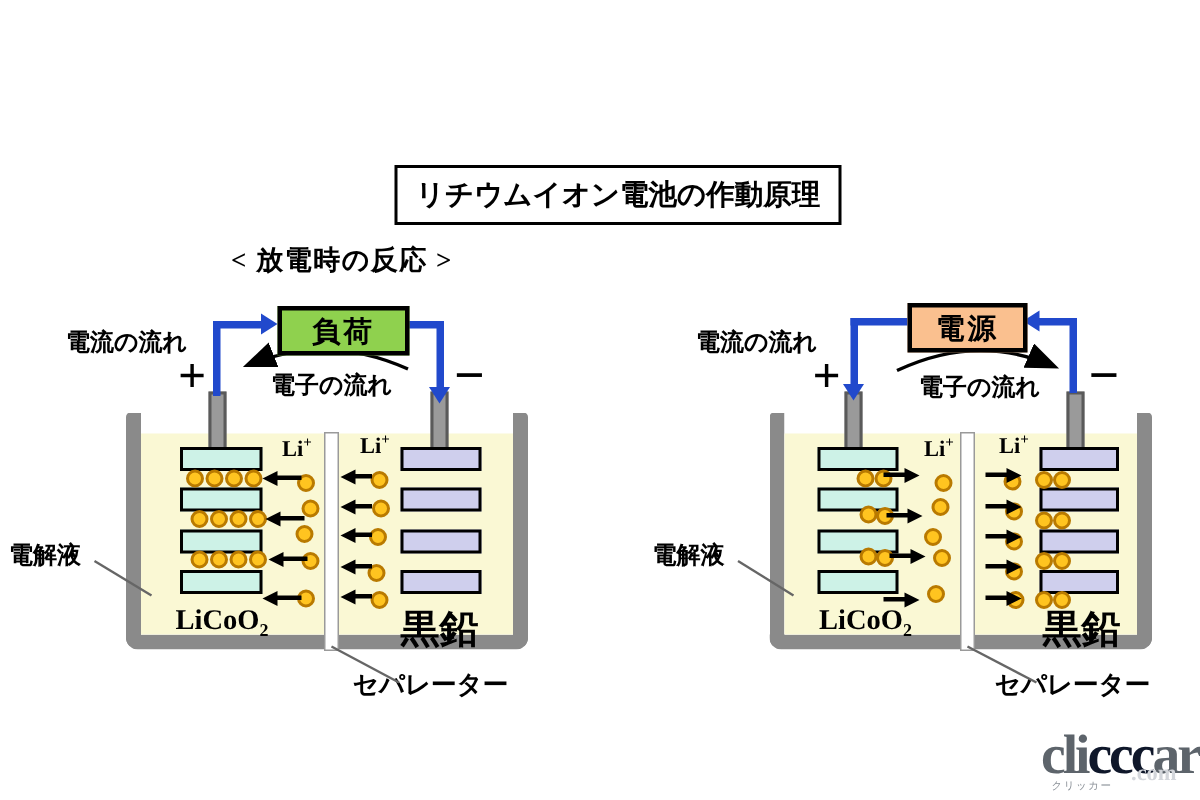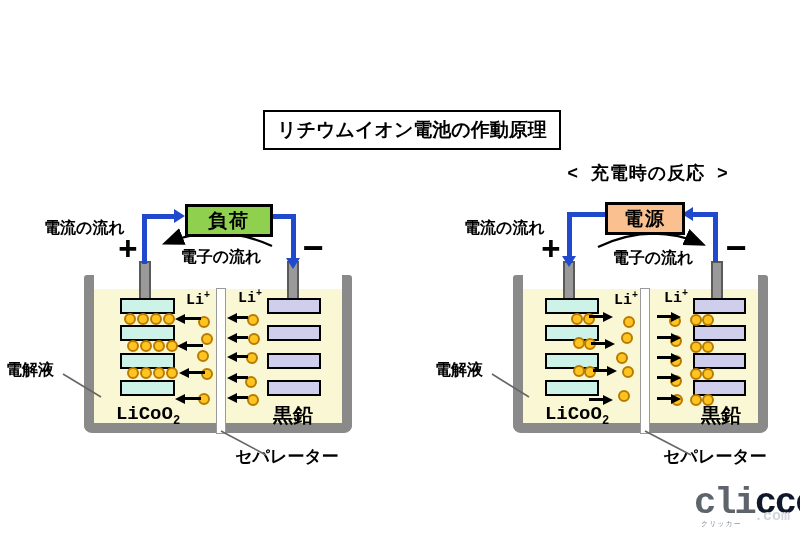--- a/index.html
+++ b/index.html
@@ -1,17 +1,17 @@
 <!DOCTYPE html>
 <html><head>
 <meta charset="utf-8">
 <style>
   html,body{margin:0;padding:0;}
   .scene{position:relative;width:800px;height:533px;background:#ffffff;overflow:hidden;
-         font-family:Liberation Mono, monospace;color:#000;}
+         font-family:Liberation Serif, serif;color:#000;}
   .abs{position:absolute;}
   .title-box{left:263px;top:110px;width:294px;height:36px;border:2px solid #000;
              display:flex;align-items:center;justify-content:center;
              font-size:19px;font-weight:bold;z-index:5;background:#fff;}
   .hdr{width:240px;text-align:center;font-size:18px;font-weight:bold;top:161px;z-index:5;letter-spacing:1px;}
   .hdr.d{left:108px;} .hdr.c{left:528px;}
   .cur{font-size:16px;font-weight:bold;top:218px;z-index:5;}
   .cur.d{left:44px;} .cur.c{left:464px;}
   .sign{width:36px;height:36px;display:flex;align-items:center;justify-content:center;
         font-weight:bold;z-index:6;}
@@ -39,21 +39,21 @@
   .rod.c1{left:563px;top:261px;} .rod.c2{left:711px;top:261px;}
   .sep{width:10px;background:#ffffff;border:1.5px solid #9a9a9a;box-sizing:border-box;height:146px;top:288px;z-index:3;}
   .sep.d{left:216px;} .sep.c{left:640px;}
   .ionlab{width:42px;text-align:center;font-size:15px;font-weight:bold;z-index:5;}
   .ionlab sup{font-size:10px;}
   .il-d1{left:177px;top:290px;} .il-d2{left:229px;top:288px;}
   .il-c1{left:605px;top:290px;} .il-c2{left:655px;top:288px;}
   .chem{width:70px;text-align:center;font-size:19px;font-weight:bold;z-index:5;}
   .chem sub{font-size:12px;}
   .chem.d{left:113px;top:403px;} .chem.c{left:542px;top:403px;}
-  .anod{width:60px;text-align:center;font-size:20px;font-weight:bold;z-index:5;}
+  .anod{width:60px;text-align:center;font-size:26px;font-weight:bold;z-index:5;}
   .anod.d{left:263px;top:402px;} .anod.c{left:691px;top:402px;}
   .elyte{font-size:16px;font-weight:bold;z-index:5;}
   .elyte.d{left:6px;top:360px;} .elyte.c{left:435px;top:360px;}
   .seplab{width:132px;text-align:center;font-size:17px;font-weight:bold;z-index:5;}
   .seplab.d{left:221px;top:445px;} .seplab.c{left:649px;top:445px;}
   .plate{height:16px;border:2px solid #000;box-sizing:border-box;position:absolute;z-index:3;}
   .ion{width:12px;height:12px;border-radius:50%;background:#ffc420;border:2px solid #b97a00;
        box-sizing:border-box;position:absolute;z-index:3;}
   .ashaft{height:3px;background:#000;position:absolute;z-index:3;}
   .ahead{width:0;height:0;border-top:5px solid transparent;border-bottom:5px solid transparent;
@@ -64,21 +64,21 @@
   .wm .dark{color:#5d646b;} .wm .faint{color:#0f172a;}
   .wm .kana{position:absolute;left:7px;top:36px;font-size:7px;color:#8a9097;letter-spacing:1px;}
   .wm .tld{position:absolute;left:60px;top:24px;font-size:15px;font-weight:bold;color:#d3d6db;}
 </style>
 </head>
 <body>
 
 <div class="scene">
 
   <div class="abs title-box">リチウムイオン電池の作動原理</div>
-  <div class="abs hdr c">&lt; 充電時の反応 &gt;</div>
+  <div class="abs hdr d">&lt; 放電時の反応 &gt;</div>
 
   <div class="abs cur d">電流の流れ</div>
   <div class="abs cur c">電流の流れ</div>
   <div class="abs sign plus d-plus">+</div>
   <div class="abs sign minus d-minus">−</div>
   <div class="abs sign plus c-plus">+</div>
   <div class="abs sign minus c-minus">−</div>
 
   <div class="abs tank d"></div>
   <div class="abs tank c"></div>

